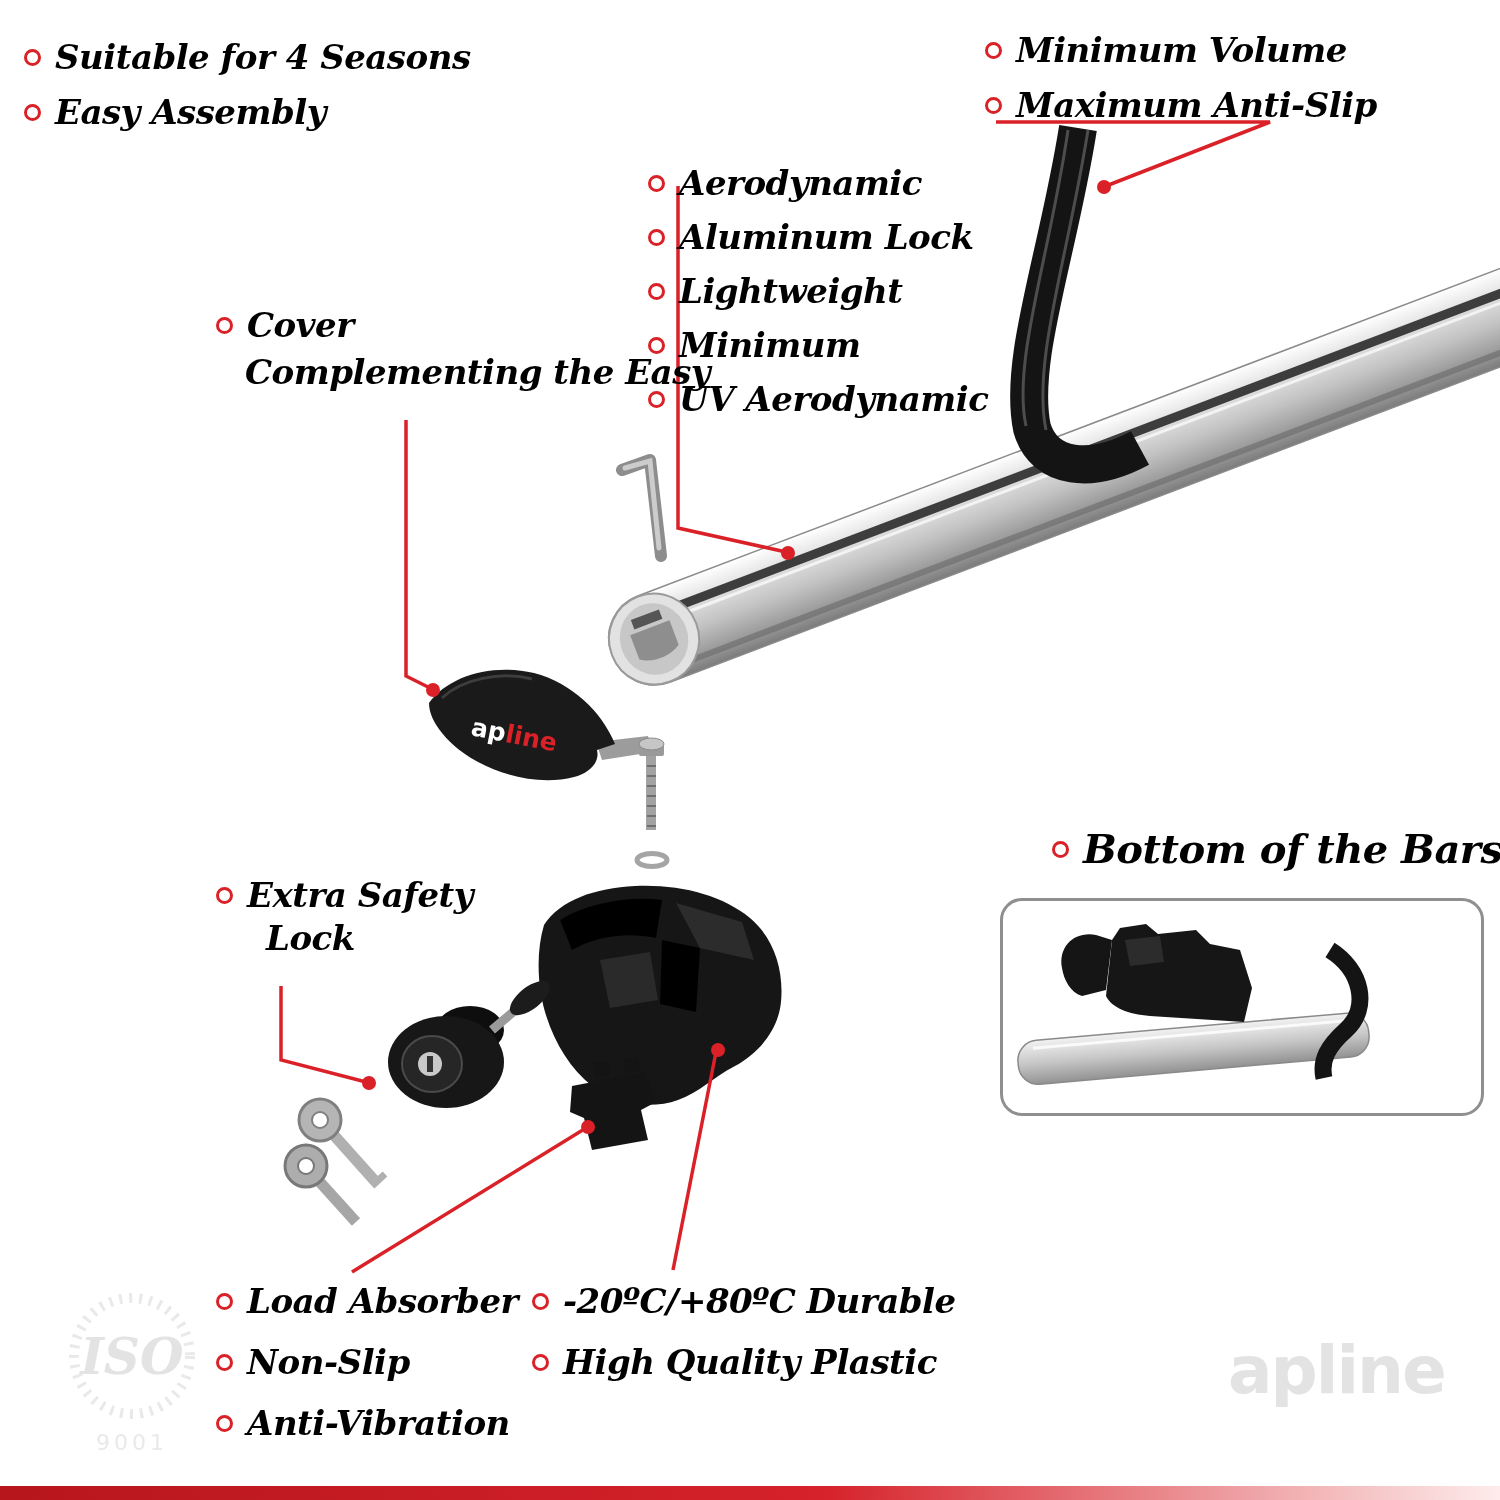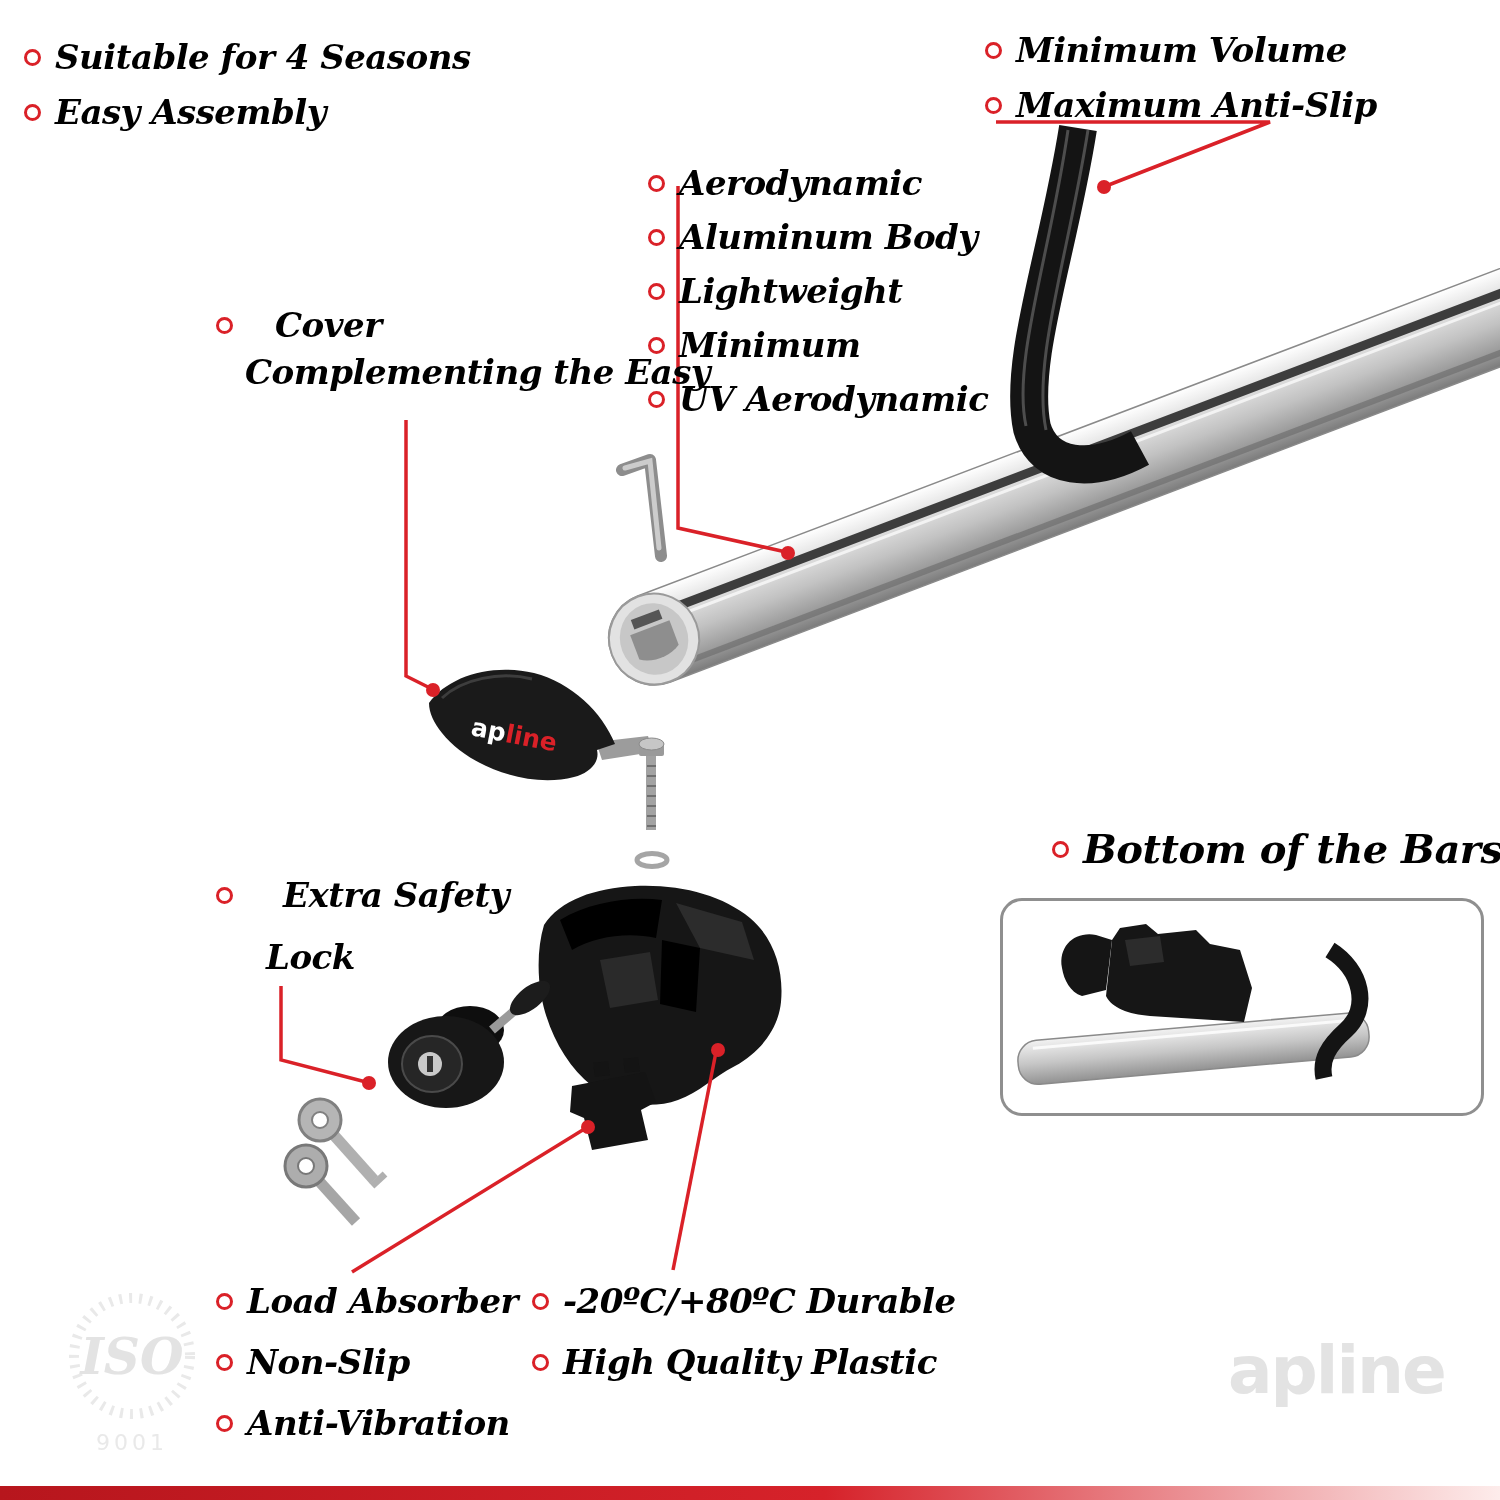--- a/index.html
+++ b/index.html
@@ -186,48 +186,48 @@
     </div>
   </div>
 
   <div class="callout" style="left:648px; top:164px;">
     <div class="row tight">
       <span class="dot-ring"></span>
       <span class="lbl">Aerodynamic</span>
     </div>
     <div class="row tight">
       <span class="dot-ring"></span>
-      <span class="lbl">Aluminum Body</span>
+      <span class="lbl">Aluminum Lock</span>
     </div>
     <div class="row tight">
       <span class="dot-ring"></span>
       <span class="lbl">Lightweight</span>
     </div>
     <div class="row tight">
       <span class="dot-ring"></span>
       <span class="lbl">Minimum</span>
     </div>
     <div class="row tight">
       <span class="dot-ring"></span>
       <span class="lbl">UV Aerodynamic</span>
     </div>
   </div>
 
   <div class="callout" style="left:216px; top:306px;">
-    <div class="row" style="margin-bottom:8px;gap:28px;">
+    <div class="row" style="margin-bottom:8px;">
       <span class="dot-ring"></span>
       <span class="lbl">Cover</span>
     </div>
     <div class="row">
       <span class="lbl indent">Complementing the Easy</span>
     </div>
   </div>
 
   <div class="callout" style="left:216px; top:876px;">
-    <div class="row" style="margin-bottom:23px;gap:36px;">
+    <div class="row" style="margin-bottom:4px;">
       <span class="dot-ring"></span>
       <span class="lbl">Extra Safety</span>
     </div>
     <div class="row">
       <span class="lbl" style="margin-left:50px;">Lock</span>
     </div>
   </div>
 
   <div class="callout" style="left:1052px; top:826px;">
     <div class="row">

